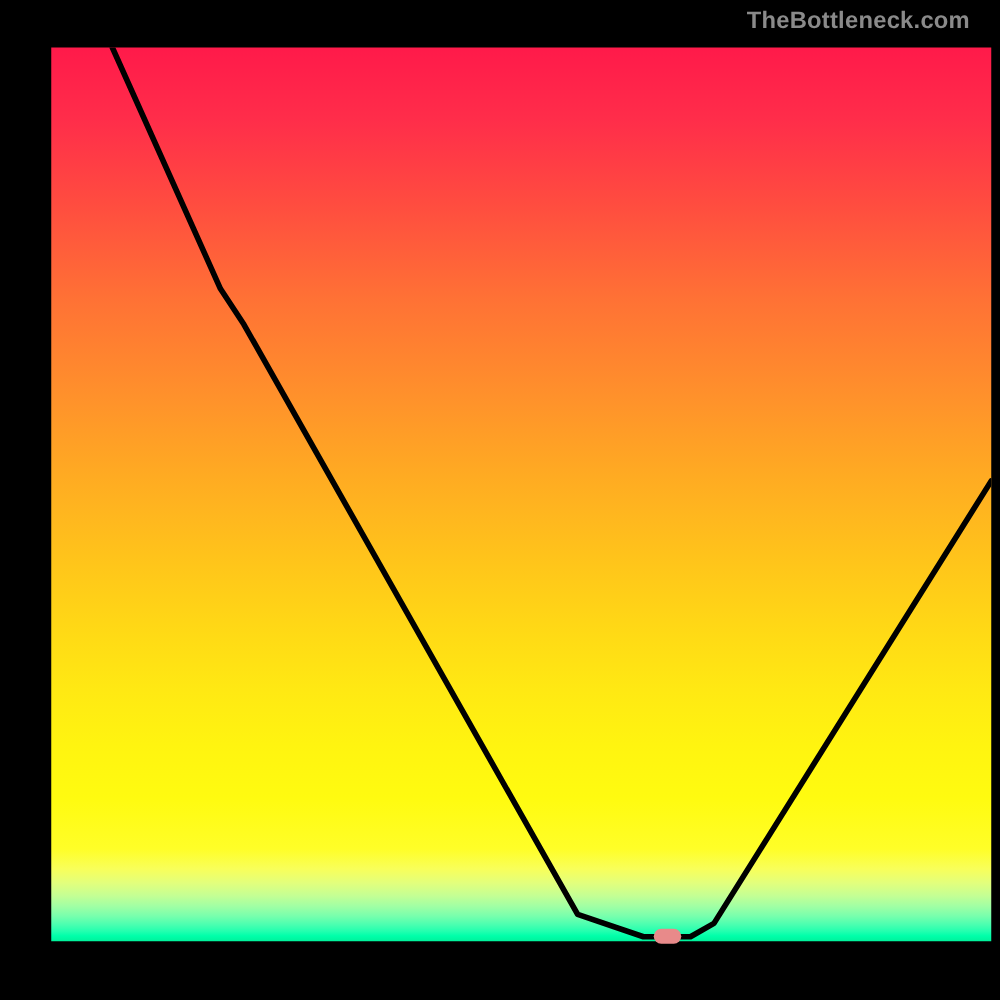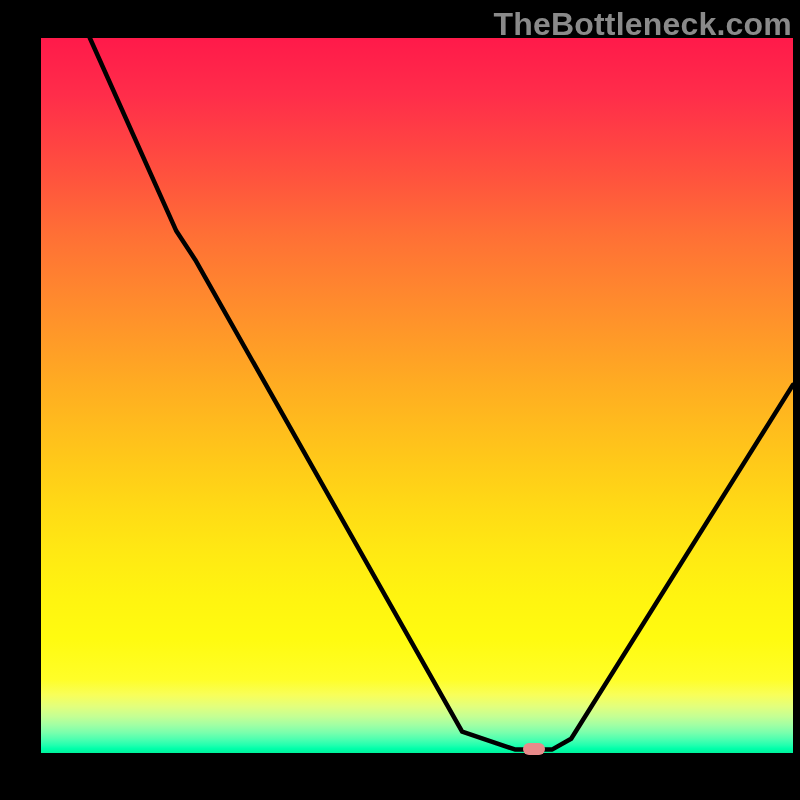--- a/index.html
+++ b/index.html
@@ -54,24 +54,24 @@
     height: 715px;
   }
   .marker {
     position: absolute;
     background: #e88a8a;
     border-radius: 6px;
     transform: translate(-50%, -50%);
   }
   .watermark {
     position: absolute;
-    right: 8px;
+    right: 24px;
     top: 6px;
     font-family: Arial, Helvetica, sans-serif;
-    font-size: 32px;
+    font-size: 19px;
     font-weight: 600;
     color: #8a8a8a;
     letter-spacing: 0.2px;
   }
 </style>
 </head>
 <body>
 
 <div class="chart-container">
 

